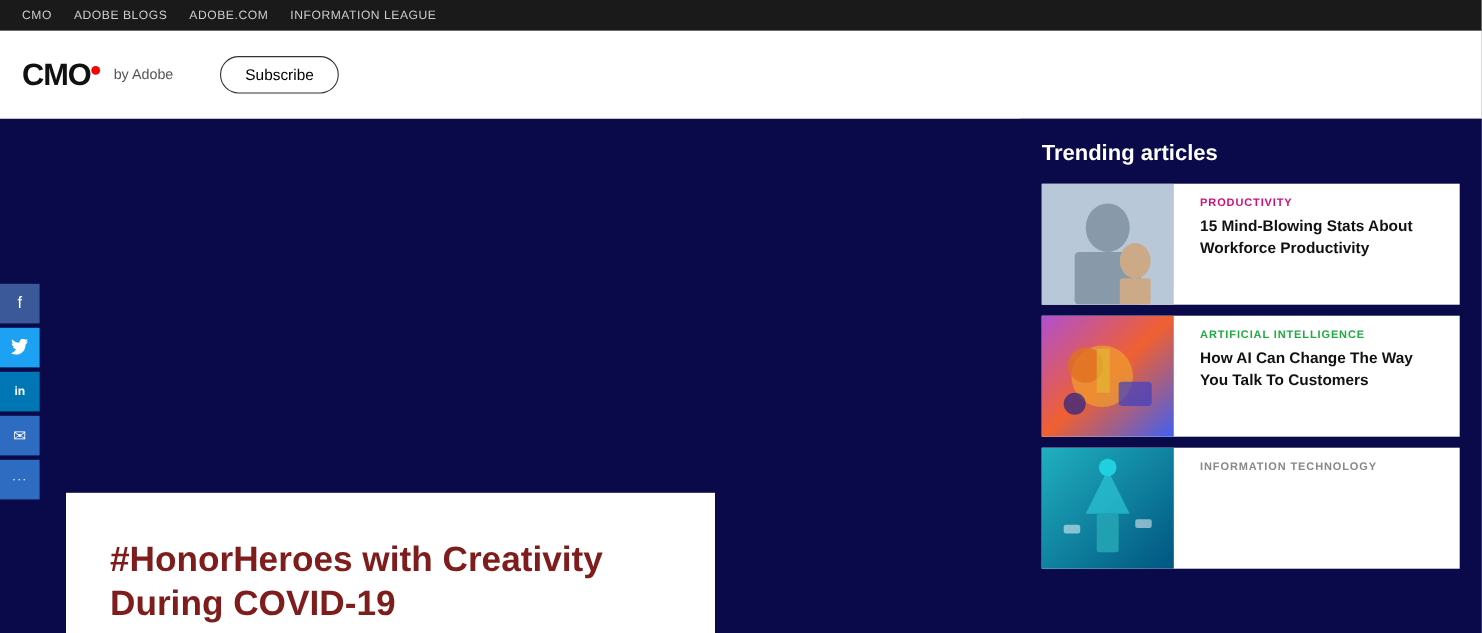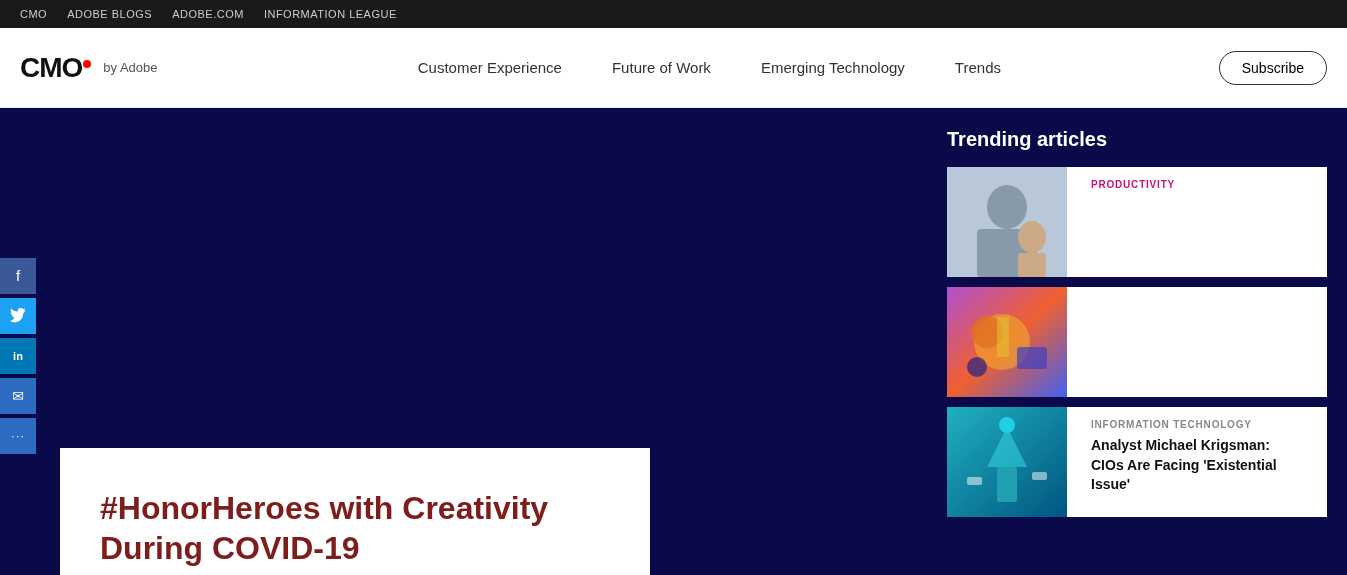--- a/index.html
+++ b/index.html
@@ -214,26 +214,20 @@
 </div>
 
 <header class="main-header">
   <div class="logo-area">
     <div class="logo-cmo">
       <span>CMO</span>
         <span class="logo-dot"></span>
     </div>
     <span class="logo-by">by Adobe</span>
   </div>
-  <nav class="main-nav">
-    <a>Customer Experience</a>
-    <a>Future of Work</a>
-    <a>Emerging Technology</a>
-    <a>Trends</a>
-  </nav>
   <button class="subscribe-btn">Subscribe</button>
 </header>
 
 <div class="hero-area">
 
   <div class="social-sidebar">
     <button class="social-btn" style="background:#3b5998;">f</button>
     <button class="social-btn twitter">
       <svg width="16" height="16" viewBox="0 0 24 24" fill="white">
           <path d="M23 3a10.9 10.9 0 01-3.14 1.53A4.48 4.48 0 0022.43.36a9 9 0 01-2.88 1.1A4.52 4.52 0 0016.11 0c-2.5 0-4.52 2-4.52 4.5 0 .35.04.7.11 1.03C7.69 5.37 4.07 3.58 1.64.9c-.38.65-.6 1.41-.6 2.22 0 1.56.8 2.94 2.01 3.75a4.5 4.5 0 01-2.05-.56v.06c0 2.18 1.55 4 3.6 4.41a4.55 4.55 0 01-2.04.08c.57 1.79 2.24 3.09 4.22 3.12A9.06 9.06 0 010 19.54a12.8 12.8 0 006.92 2.03c8.3 0 12.85-6.88 12.85-12.85 0-.2 0-.39-.01-.58A9.17 9.17 0 0023 3z"></path>
@@ -258,20 +252,21 @@
         <svg width="120" height="110" viewBox="0 0 120 110">
           <rect width="120" height="110" fill="#b8c8d8"></rect>
           <ellipse cx="60" cy="40" rx="20" ry="22" fill="#8899aa"></ellipse>
           <rect x="30" y="62" width="60" height="48" rx="4" fill="#8899aa"></rect>
           <ellipse cx="85" cy="70" rx="14" ry="16" fill="#ccaa88"></ellipse>
           <rect x="71" y="86" width="28" height="24" rx="3" fill="#ccaa88"></rect>
         </svg>
       </div>
       <div class="article-info">
         <div class="article-category cat-productivity">PRODUCTIVITY</div>
+        <div class="article-heading">15 Mind-Blowing Stats About Workforce Productivity</div>
       </div>
     </div>
 
     <div class="article-item">
       <div class="article-thumb thumb2">
         <svg width="120" height="110" viewBox="0 0 120 110">
           <defs>
             <linearGradient id="g2" x1="0" y1="0" x2="1" y2="1">
               <stop offset="0%" stop-color="#b050d0"></stop>
               <stop offset="50%" stop-color="#f06030"></stop>
@@ -279,20 +274,24 @@
             </linearGradient>
           </defs>
           <rect width="120" height="110" fill="url(#g2)"></rect>
           <circle cx="55" cy="55" r="28" fill="#f0a030" opacity="0.7"></circle>
           <circle cx="40" cy="45" r="16" fill="#e07020" opacity="0.8"></circle>
           <rect x="70" y="60" width="30" height="22" rx="3" fill="#4040c0" opacity="0.7"></rect>
           <circle cx="30" cy="80" rx="10" ry="10" r="10" fill="#222288" opacity="0.7"></circle>
           <rect x="50" y="30" width="12" height="40" fill="#e0c030" opacity="0.6"></rect>
         </svg>
       </div>
+      <div class="article-info">
+        <div class="article-category cat-ai">ARTIFICIAL INTELLIGENCE</div>
+        <div class="article-heading">How AI Can Change The Way You Talk To Customers</div>
+      </div>
     </div>
 
     <div class="article-item">
       <div class="article-thumb thumb3">
         <svg width="120" height="110" viewBox="0 0 120 110">
           <defs>
             <linearGradient id="g3" x1="0" y1="0" x2="1" y2="1">
               <stop offset="0%" stop-color="#20b0c0"></stop>
               <stop offset="100%" stop-color="#005580"></stop>
             </linearGradient>
@@ -300,18 +299,17 @@
           <rect width="120" height="110" fill="url(#g3)"></rect>
           <polygon points="60,20 80,60 40,60" fill="#30d0e0" opacity="0.6"></polygon>
           <rect x="50" y="60" width="20" height="35" rx="2" fill="#20a0b0"></rect>
           <rect x="20" y="70" width="15" height="8" rx="2" fill="#fff" opacity="0.5"></rect>
           <rect x="85" y="65" width="15" height="8" rx="2" fill="#fff" opacity="0.5"></rect>
           <circle cx="60" cy="18" r="8" fill="#20d0e0"></circle>
         </svg>
       </div>
       <div class="article-info">
         <div class="article-category cat-it">INFORMATION TECHNOLOGY</div>
-        <div class="article-heading">Analyst Michael Krigsman: CIOs Are Facing 'Existential Issue'</div>
       </div>
     </div>
 
   </div>
 </div>
 
 </body></html>

